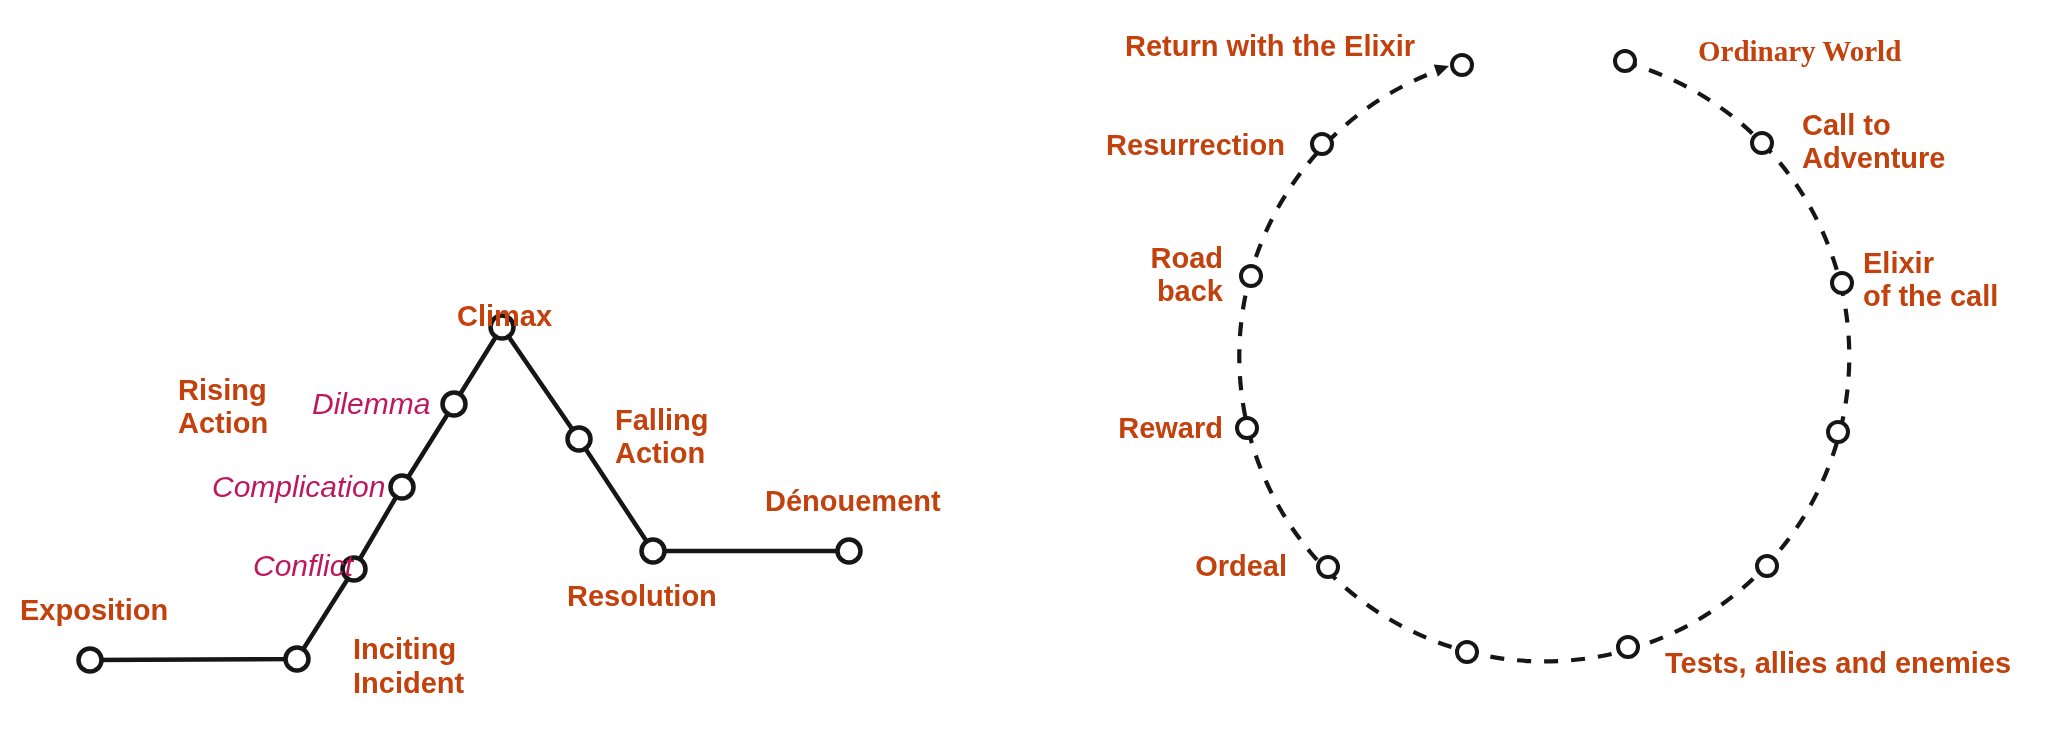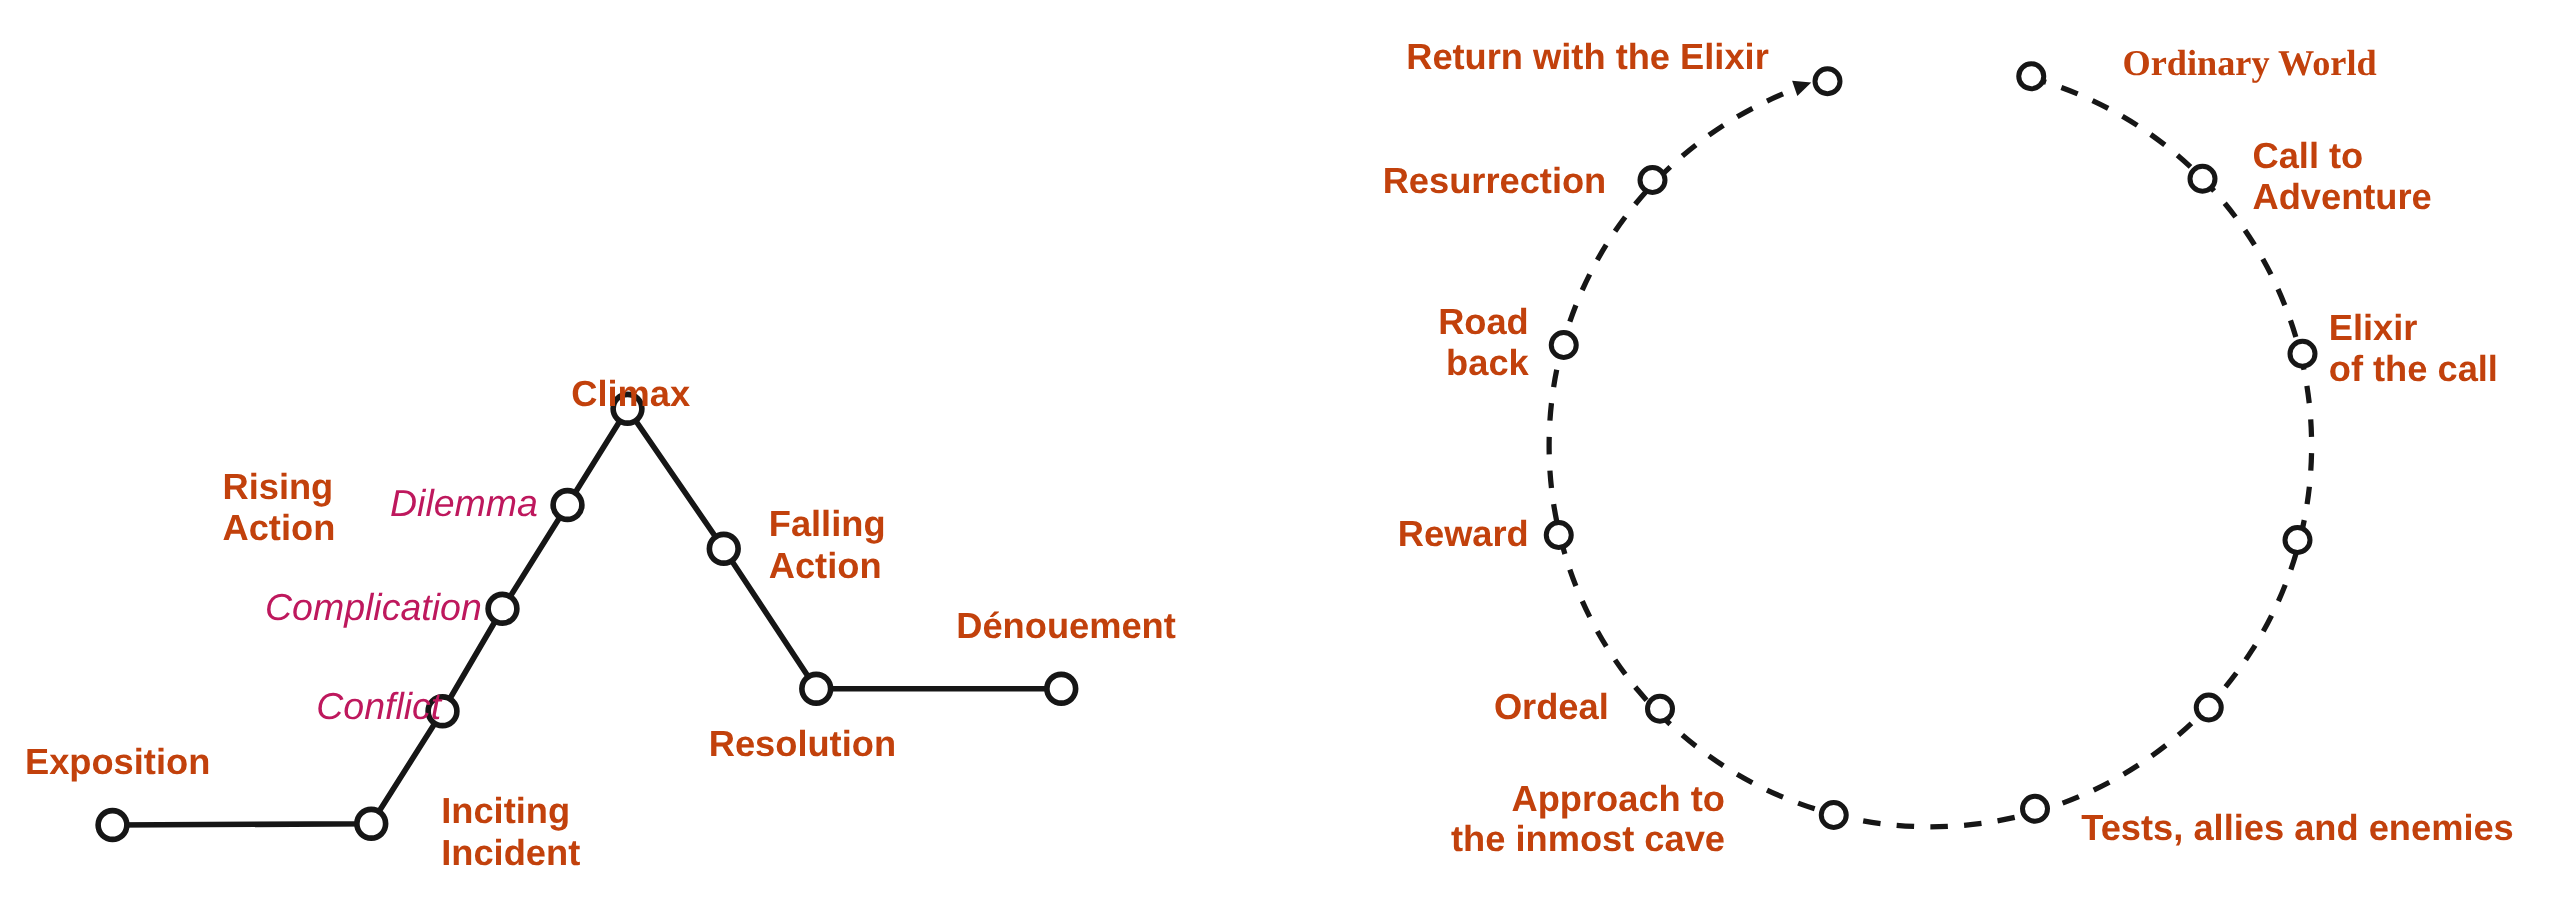--- a/index.html
+++ b/index.html
@@ -105,22 +105,20 @@
 Action</div>
   <div class="lbl" style="left:567px; top:580px;">Resolution</div>
   <div class="lbl" style="left:765px; top:485px;">Dénouement</div>
 
   <div class="lbl" style="left:1698px; top:35px;font-family:Liberation Serif, serif;">Ordinary World</div>
   <div class="lbl" style="left:1802px; top:109px;">Call to
 Adventure</div>
   <div class="lbl" style="left:1863px; top:247px;">Elixir
 of the call</div>
   <div class="lbl" style="left:1665px; top:647px;">Tests, allies and enemies</div>
-  <div class="lbl right" style="right:668px; top:624px; line-height:32px;">Approach to
-the inmost cave</div>
   <div class="lbl right" style="right:761px; top:550px;">Ordeal</div>
   <div class="lbl right" style="right:825px; top:412px;">Reward</div>
   <div class="lbl right" style="right:825px; top:242px;">Road
 back</div>
   <div class="lbl right" style="right:763px; top:129px;">Resurrection</div>
   <div class="lbl right" style="right:633px; top:30px;">Return with the Elixir</div>
 
 </div>
 
 </body></html>

